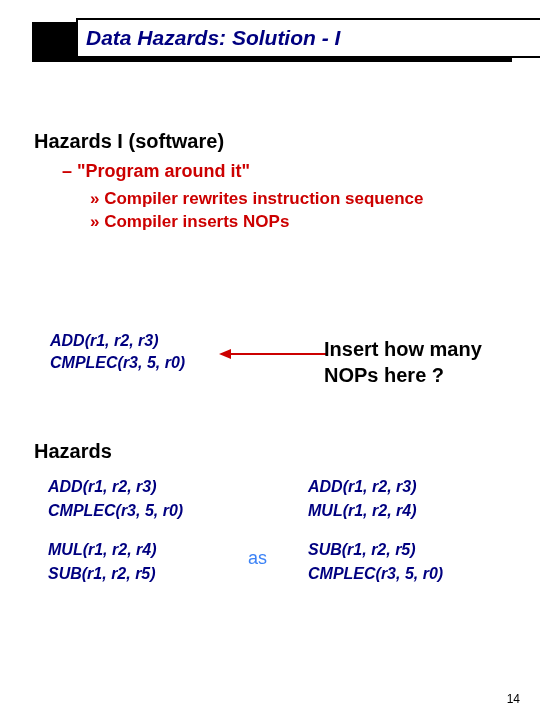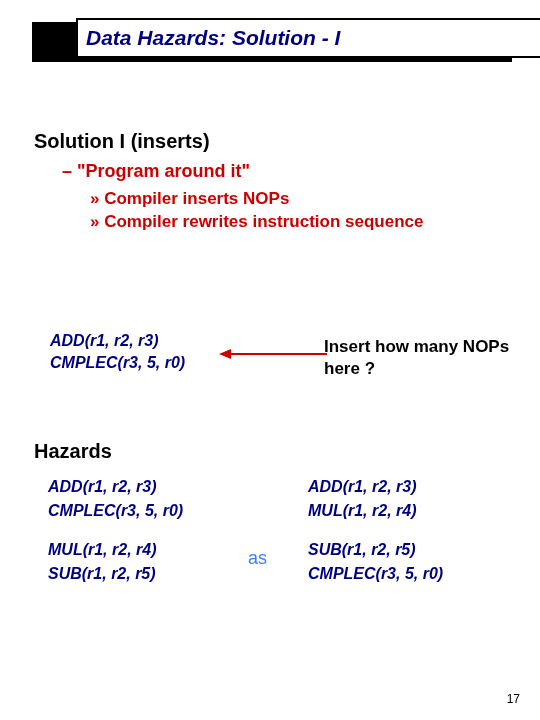--- a/index.html
+++ b/index.html
@@ -73,21 +73,21 @@
     font-size: 16px;
     font-weight: bold;
     font-style: italic;
     color: #000080;
     line-height: 1.35;
   }
   .question {
     position: absolute;
     top: 206px;
     left: 290px;
-    font-size: 17px;
+    font-size: 20px;
     font-weight: bold;
     color: #000000;
     line-height: 1.3;
   }
   .arrow-svg {
     position: absolute;
     top: 216px;
     left: 185px;
     width: 110px;
     height: 16px;
@@ -143,24 +143,24 @@
 </style>
 </head>
 <body>
 
 <div class="title-box-shadow"></div>
 <div class="title-box">
   <span class="title-text">Data Hazards: Solution - I</span>
 </div>
 
 <div class="content">
-  <div class="h1">Solution I (inserts)</div>
+  <div class="h1">Hazards I (software)</div>
   <div class="sub1">– "Program around it"</div>
+  <div class="sub2">» Compiler rewrites instruction sequence</div>
   <div class="sub2">» Compiler inserts NOPs</div>
-  <div class="sub2">» Compiler rewrites instruction sequence</div>
 
   <div class="code-block">
     <div class="code-line">ADD(r1, r2, r3)</div>
     <div class="code-line">CMPLEC(r3, 5, r0)</div>
   </div>
 
   <svg class="arrow-svg" viewBox="0 0 110 16">
     <line x1="8" y1="8" x2="108" y2="8" stroke="#cc0000" stroke-width="2"></line>
     <polygon points="0,8 12,3 12,13" fill="#cc0000"></polygon>
   </svg>
@@ -181,13 +181,13 @@
     <div class="col-right">
       <div class="r-line">ADD(r1, r2, r3)</div>
       <div class="r-line">MUL(r1, r2, r4)</div>
       <div class="gap"></div>
       <div class="r-line">SUB(r1, r2, r5)</div>
       <div class="r-line">CMPLEC(r3, 5, r0)</div>
     </div>
   </div>
 </div>
 
-<div class="page-num">17</div>
+<div class="page-num">14</div>
 
 </body></html>

